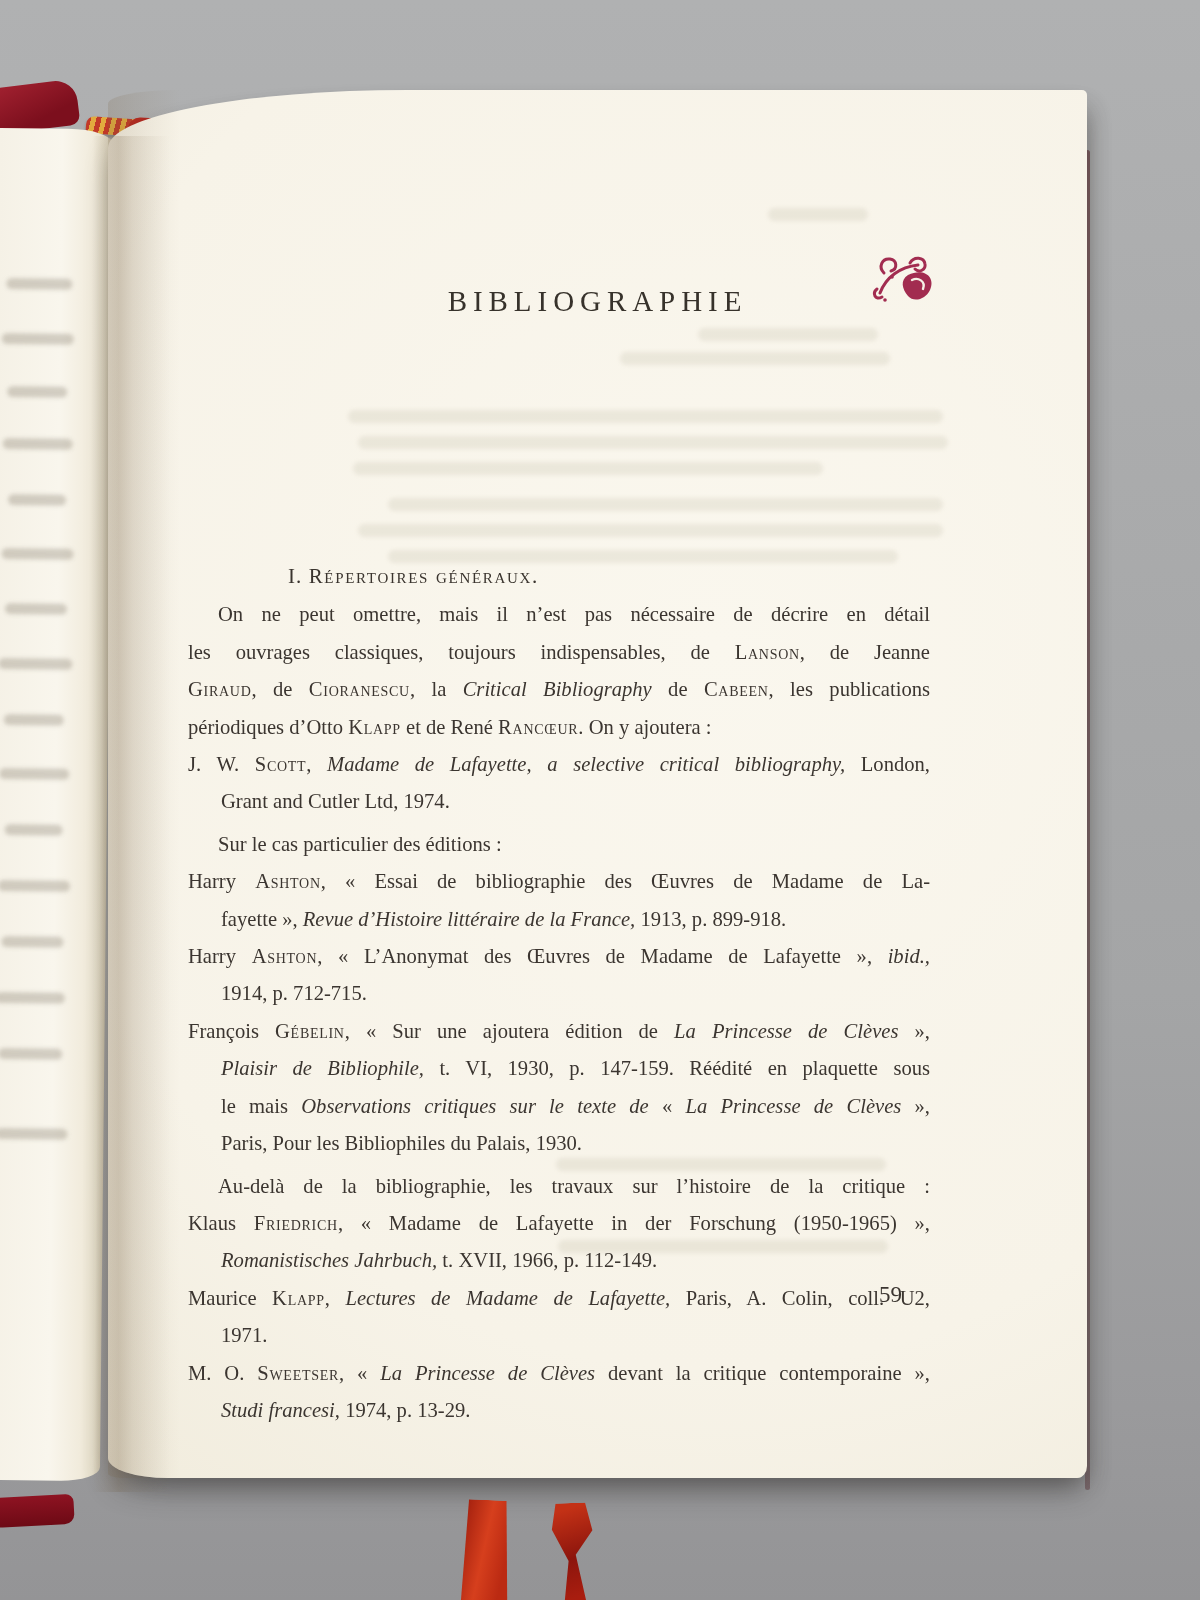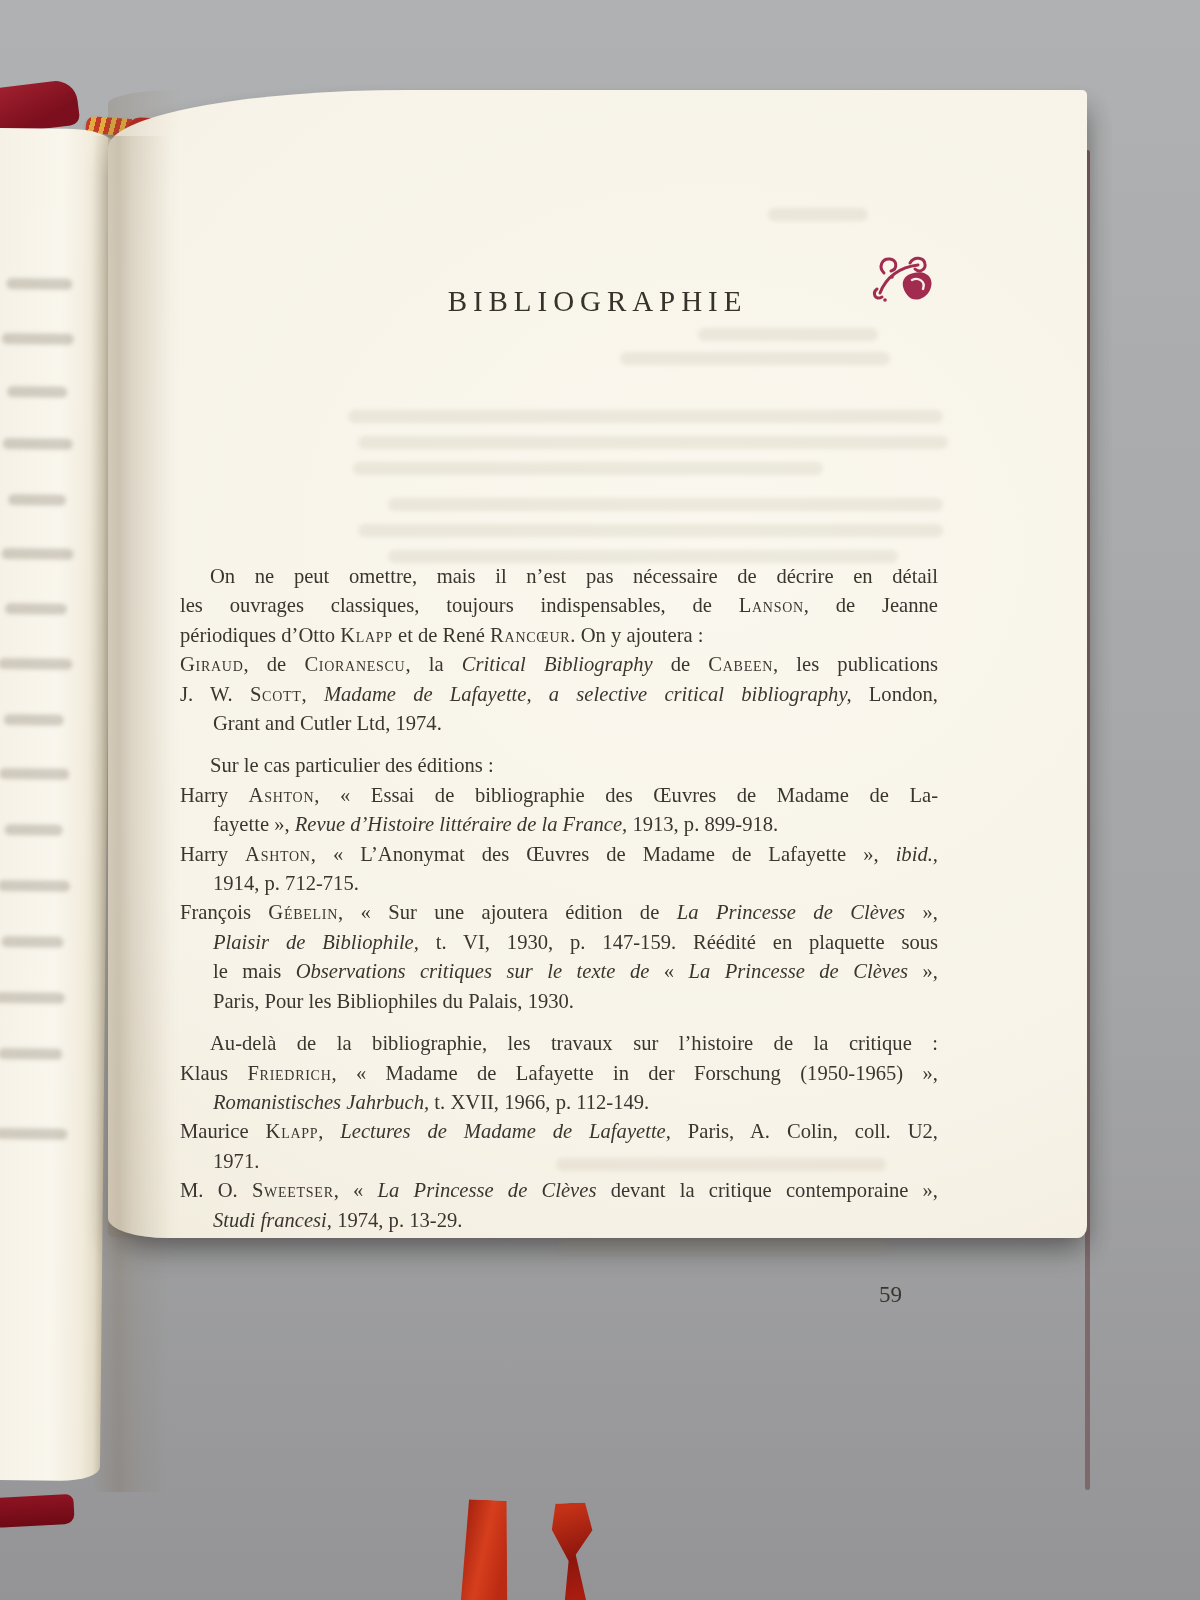--- a/index.html
+++ b/index.html
@@ -20,21 +20,21 @@
   .cover-bottomleft{position:absolute;left:-10px;top:1496px;width:84px;height:30px;
     background:linear-gradient(180deg,#8e1322,#6d0a15);border-radius:4px 8px 10px 12px;transform:rotate(-3deg);}
   .cover-right-sliver{position:absolute;left:1085px;top:150px;width:5px;height:1340px;
     background:linear-gradient(180deg,rgba(92,28,34,.55),rgba(70,18,24,.35));border-radius:3px;}
   .left-page{position:absolute;left:0;top:128px;width:114px;height:1352px;
     background:linear-gradient(90deg,#f5f1e6 0%,#f9f6ed 55%,#f1ebdc 82%,#e3dcc8 94%,#cfc6b0 100%);
     border-top-right-radius:46px 16px;border-bottom-right-radius:40px 14px;
     transform:rotate(.6deg);transform-origin:left top;}
   .gutter-shade{position:absolute;left:92px;top:136px;width:78px;height:1356px;pointer-events:none;
     background:linear-gradient(90deg,rgba(0,0,0,0) 0%,rgba(110,88,58,.20) 34%,rgba(110,88,58,.10) 52%,rgba(0,0,0,0) 100%);}
-  .right-page{position:absolute;left:108px;top:90px;width:979px;height:1148px;
+  .right-page{position:absolute;left:108px;top:90px;width:979px;height:1388px;
     background:
       radial-gradient(120% 90% at 62% 40%, #faf7ee 0%, #f7f3e8 58%, #f1ecdd 85%, #ece5d3 100%);
     border-radius:300px 5px 10px 60px / 58px 5px 12px 20px;
     box-shadow:0 18px 28px -6px rgba(35,33,31,.42), 10px 10px 22px -8px rgba(55,52,48,.28);
   }
   .right-page .inner-gutter{position:absolute;left:0;top:0;width:72px;height:100%;
     border-radius:inherit;
     background:linear-gradient(90deg,rgba(118,96,64,.18),rgba(118,96,64,.07) 55%,rgba(0,0,0,0));}
   
   .ribbon-a{position:absolute;left:462px;top:1500px;width:48px;height:104px;
@@ -47,21 +47,21 @@
     transform:rotate(-2deg);box-shadow:6px 8px 10px rgba(0,0,0,.2);}
   
   .page-title{position:absolute;left:0;top:176px;width:100%;text-align:center;
     font-size:29px;letter-spacing:.205em;color:#37322b;font-weight:400;}
   .ornament{position:absolute;left:762px;top:163px;width:70px;height:54px;color:#a22c50;}
   .ornament svg{width:100%;height:100%;}
   .text-col{position:absolute;left:72px;top:472px;width:758px;color:#3b3530;
     font-size:20.6px;line-height:29.4px;}
   .section-heading{margin:0 0 9px 108px;font-size:21px;letter-spacing:.05em;color:#3a342e;}
   .section-heading .sc{font-variant:small-caps;letter-spacing:.08em;}
-  .line{margin:0;}
+  .line{margin:8px;}
   .line.j{text-align:justify;text-align-last:justify;}
   .line.indent{text-indent:30px;}
   .line.cont{padding-left:33px;}
   .line.sp{margin-top:13px;}
   .sc{font-variant:small-caps;letter-spacing:.035em;}
   .i{font-style:italic;text-align:right;}
   .page-num{position:absolute;left:72px;top:1192px;width:758px;text-align:right;
     padding-right:36px;box-sizing:border-box;font-size:23px;color:#3b3530;}
   
   .ghost{position:absolute;height:13px;border-radius:7px;background:rgba(142,128,102,.12);
@@ -122,25 +122,26 @@
         <path d="M40,10 C44,3 54,4 55,11 C56,17 49,20 45,16"></path>
       </g>
       <path d="M38,22 C54,14 66,24 60,37 C56,46 44,50 38,43 C32,36 30,27 38,22 Z" fill="#a22c50"></path>
       <path d="M42,27 C48,24 56,28 53,36" stroke="#f6f1e6" stroke-width="2.4" fill="none" stroke-linecap="round"></path>
       <circle cx="22" cy="24" r="1.8" fill="#a22c50"></circle>
       <circle cx="15" cy="47" r="1.8" fill="#a22c50"></circle>
     </svg>
   </div>
 
   <div class="text-col">
+    <p class="section-heading"><span>I. </span><span class="sc">Répertoires généraux.</span></p>
     <div id="lines">
         <p class="line indent j"><span>On ne peut omettre, mais il n’est pas nécessaire de décrire en détail</span></p>
         <p class="line j"><span>les ouvrages classiques, toujours indispensables, de </span><span class="sc">Lanson</span><span>, de Jeanne</span></p>
+        <p class="line j"><span class="sc">Giraud</span><span>, de </span><span class="sc">Cioranescu</span><span>, la </span><span class="i">Critical Bibliography</span><span> de </span><span class="sc">Cabeen</span><span>, les publications</span></p>
         <p class="line"><span>périodiques d’Otto </span><span class="sc">Klapp</span><span> et de René </span><span class="sc">Rancœur</span><span>. On y ajoutera :</span></p>
-        <p class="line j"><span class="sc">Giraud</span><span>, de </span><span class="sc">Cioranescu</span><span>, la </span><span class="i">Critical Bibliography</span><span> de </span><span class="sc">Cabeen</span><span>, les publications</span></p>
         <p class="line j"><span>J. W. </span><span class="sc">Scott</span><span>, </span><span class="i">Madame de Lafayette, a selective critical bibliography,</span><span> London,</span></p>
         <p class="line cont"><span>Grant and Cutler Ltd, 1974.</span></p>
         <p class="line indent sp"><span>Sur le cas particulier des éditions :</span></p>
         <p class="line j"><span>Harry </span><span class="sc">Ashton</span><span>, « Essai de bibliographie des Œuvres de Madame de La-</span></p>
         <p class="line cont"><span>fayette », </span><span class="i">Revue d’Histoire littéraire de la France,</span><span> 1913, p. 899-918.</span></p>
         <p class="line j"><span>Harry </span><span class="sc">Ashton</span><span>, « L’Anonymat des Œuvres de Madame de Lafayette », </span><span class="i">ibid.,</span></p>
         <p class="line cont"><span>1914, p. 712-715.</span></p>
         <p class="line j"><span>François </span><span class="sc">Gébelin</span><span>, « Sur une ajoutera édition de </span><span class="i">La Princesse de Clèves</span><span> »,</span></p>
         <p class="line cont j"><span class="i">Plaisir de Bibliophile,</span><span> t. VI, 1930, p. 147-159. Réédité en plaquette sous</span></p>
         <p class="line cont j"><span>le mais </span><span class="i">Observations critiques sur le texte de</span><span> « </span><span class="i">La Princesse de Clèves</span><span> »,</span></p>

